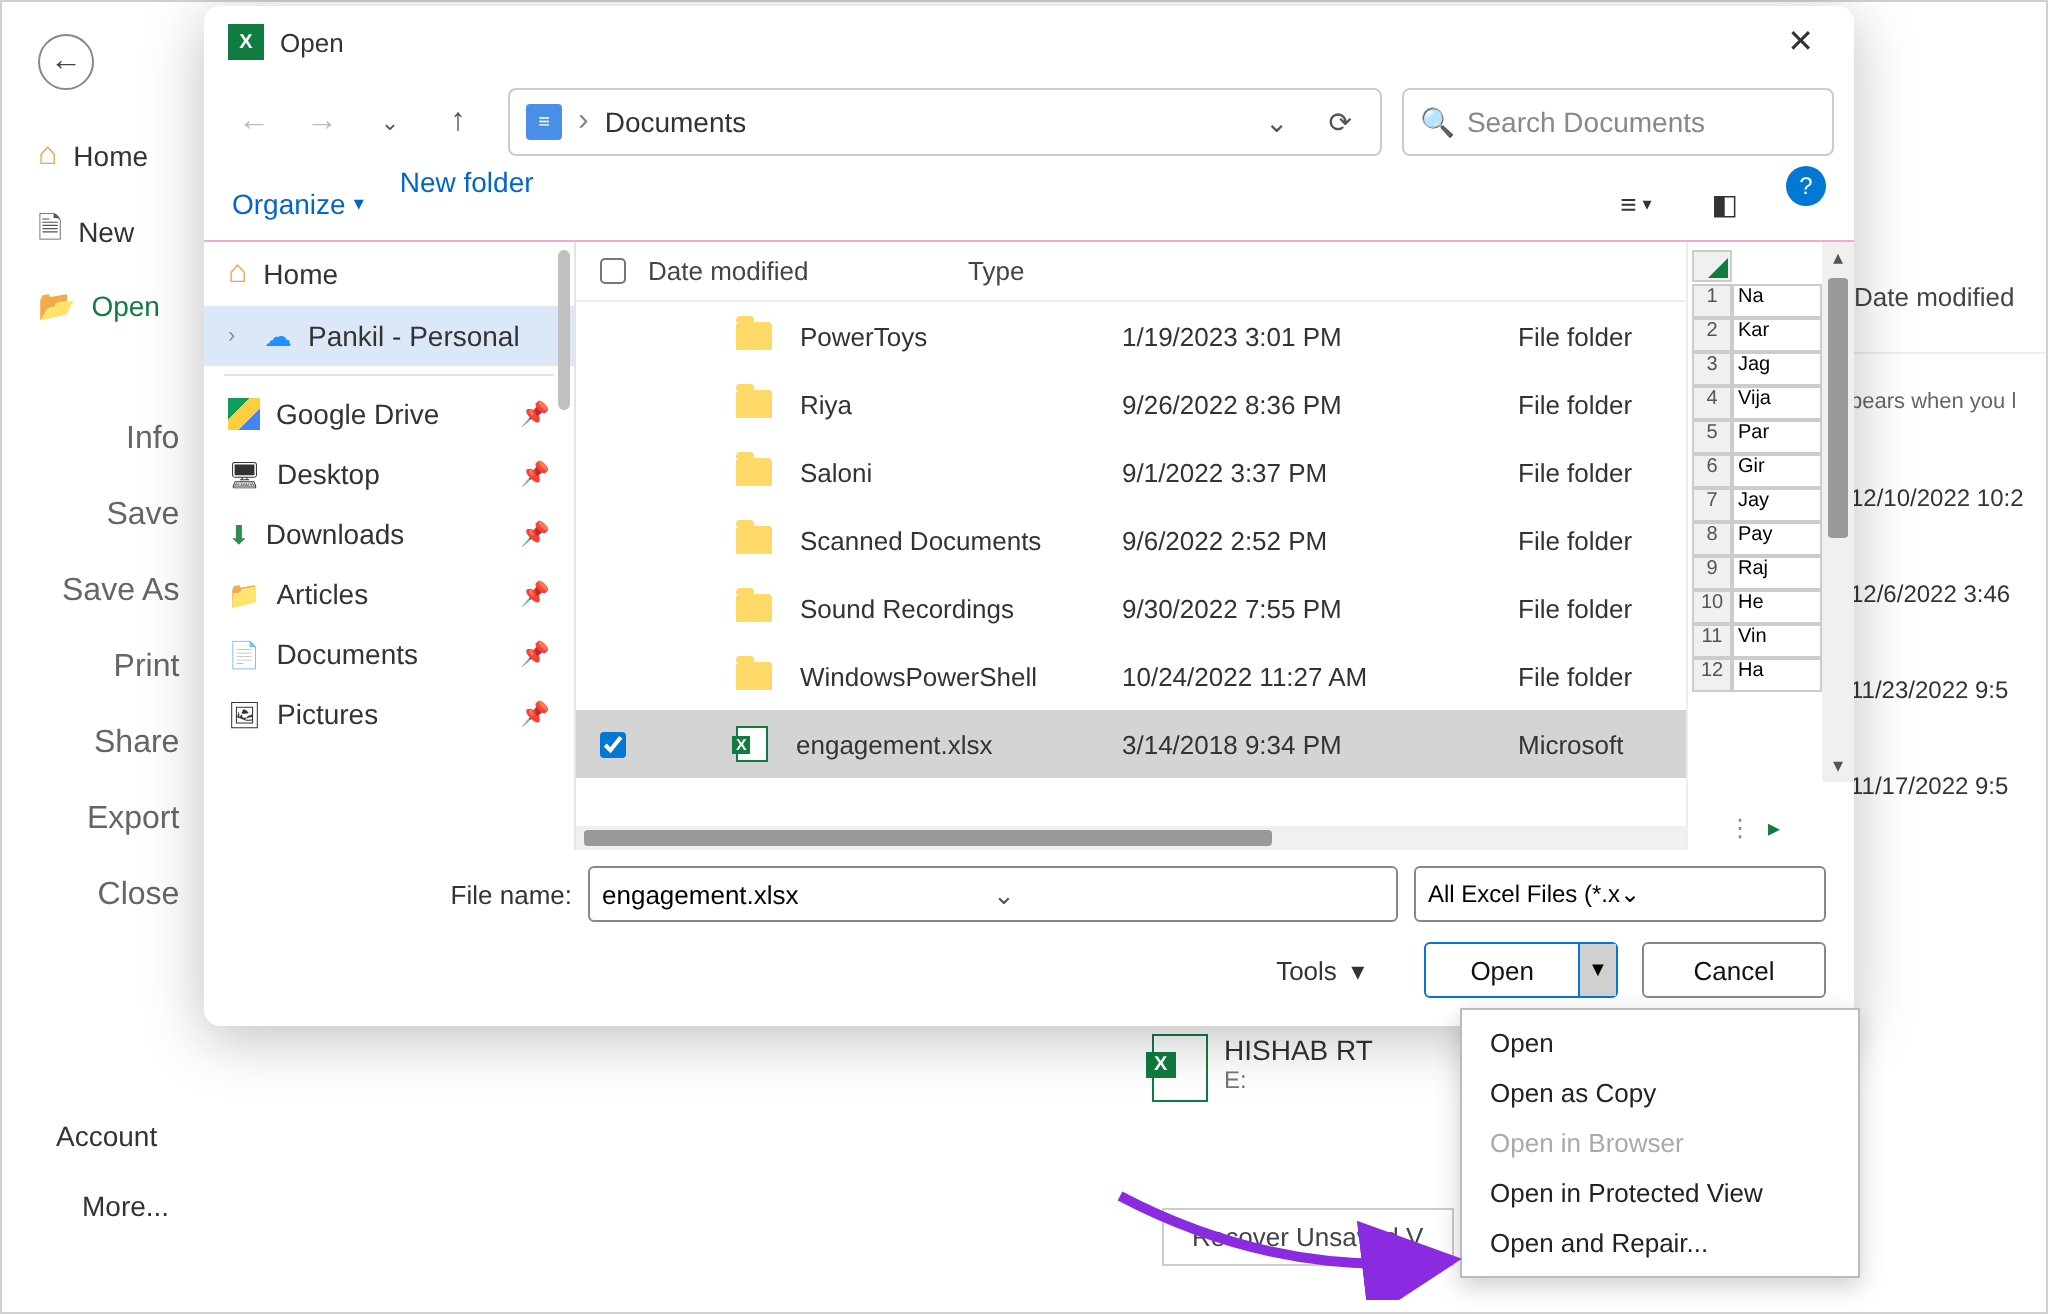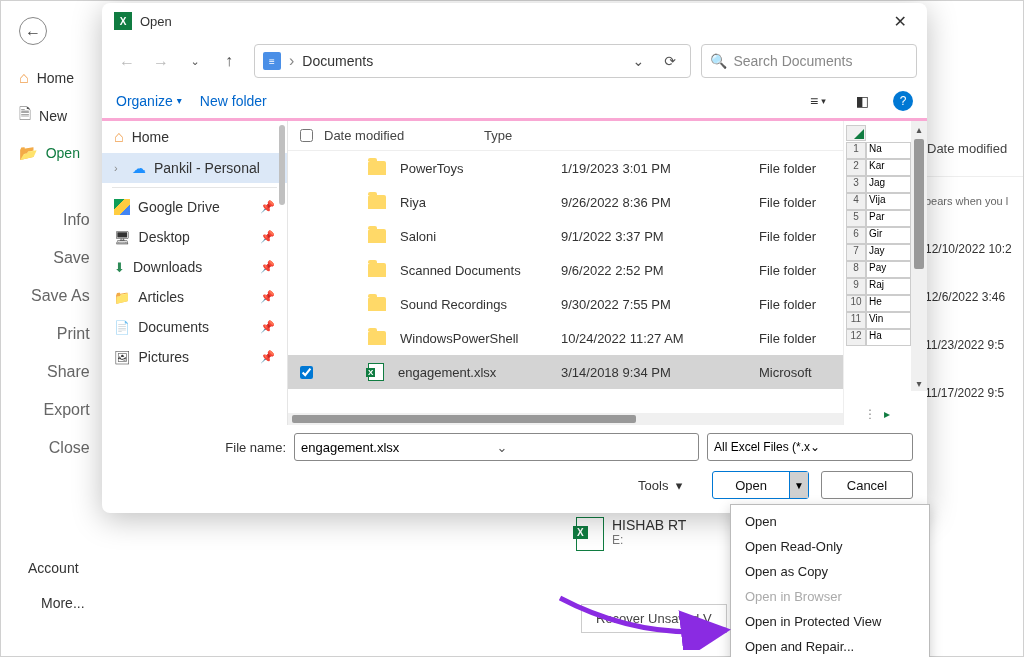--- a/index.html
+++ b/index.html
@@ -38,21 +38,21 @@
 
   .toolbar { height:44px; display:flex; align-items:center; padding:0 10px; gap:4px; }
   .navbtn { width:30px; height:30px; display:flex; align-items:center; justify-content:center; color:#555; font-size:16px; border-radius:4px; }
   .navbtn.disabled { color:#bbb; }
   .crumb-box { flex:1; height:34px; border:1px solid #ccc; border-radius:4px; display:flex; align-items:center; padding:0 8px; gap:8px; margin:0 6px; }
   .crumb-box .doc-ico { width:18px; height:18px; background:#4a8fe7; border-radius:2px; display:flex; align-items:center; justify-content:center; color:#fff; font-size:10px; }
   .crumb-box .crumb { font-size:14px; color:#333; flex:1; }
   .crumb-box .chev, .crumb-box .reload { color:#555; font-size:14px; padding:0 6px; }
   .search-box { width:216px; height:34px; border:1px solid #ccc; border-radius:4px; display:flex; align-items:center; padding:0 8px; gap:6px; color:#888; font-size:14px; }
 
-  .subbar { height:38px; display:flex; align-items:center; padding:0 14px; gap:18px; border-bottom:3px solid #f9a8d4; }
+  .subbar { height:38px; display:flex; padding:0 14px; gap:18px; border-bottom:1px solid #f9a8d4; }
   .subbar .org { color:#0066cc; font-size:14px; display:flex; align-items:center; gap:4px; }
   .subbar .newf { color:#0066cc; font-size:14px; }
   .subbar .spacer { flex:1; }
   .subbar .viewbtn { color:#333; padding:4px 6px; display:flex; align-items:center; gap:3px; font-size:14px; }
   .subbar .help { width:20px; height:20px; border-radius:50%; background:#0078d4; color:#fff; display:flex; align-items:center; justify-content:center; font-size:12px; }
 
   .body { flex:1; display:flex; min-height:0; }
   .tree { width:186px; border-right:1px solid #e5e5e5; overflow:hidden; position:relative; }
   .tree .node { display:flex; align-items:center; gap:8px; padding:7px 12px; font-size:14px; color:#333; }
   .tree .node.sel { background:#dce8f7; }
@@ -422,21 +422,20 @@
         <div class="lbl">Open</div>
         <div class="dd">▼</div>
       </div>
       <div class="cancel-btn">Cancel</div>
     </div>
   </div>
 </div>
 
 <div class="open-menu" id="open-menu">
     <div class="mi">Open</div>
-    <div class="mi">Open Read-Only</div>
     <div class="mi">Open as Copy</div>
     <div class="mi dis">Open in Browser</div>
     <div class="mi">Open in Protected View</div>
     <div class="mi">Open and Repair...</div>
   </div>
 
 <svg class="arrow-svg" width="200" height="70">
   <defs>
       <marker id="ah" markerWidth="12" markerHeight="12" refX="9" refY="5" orient="auto">
         <path d="M0,0 L10,5 L0,10 Z" fill="#8a2be2"></path>

